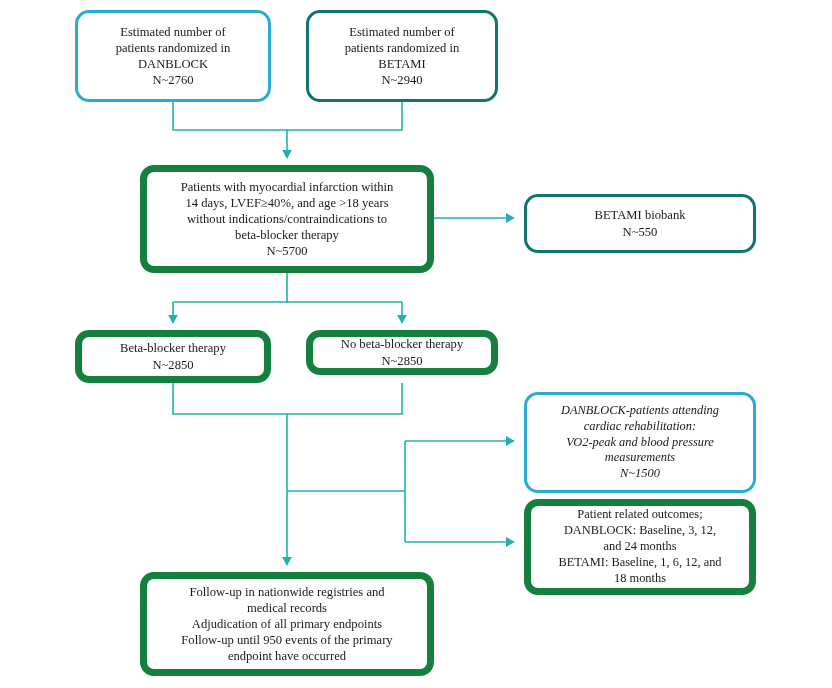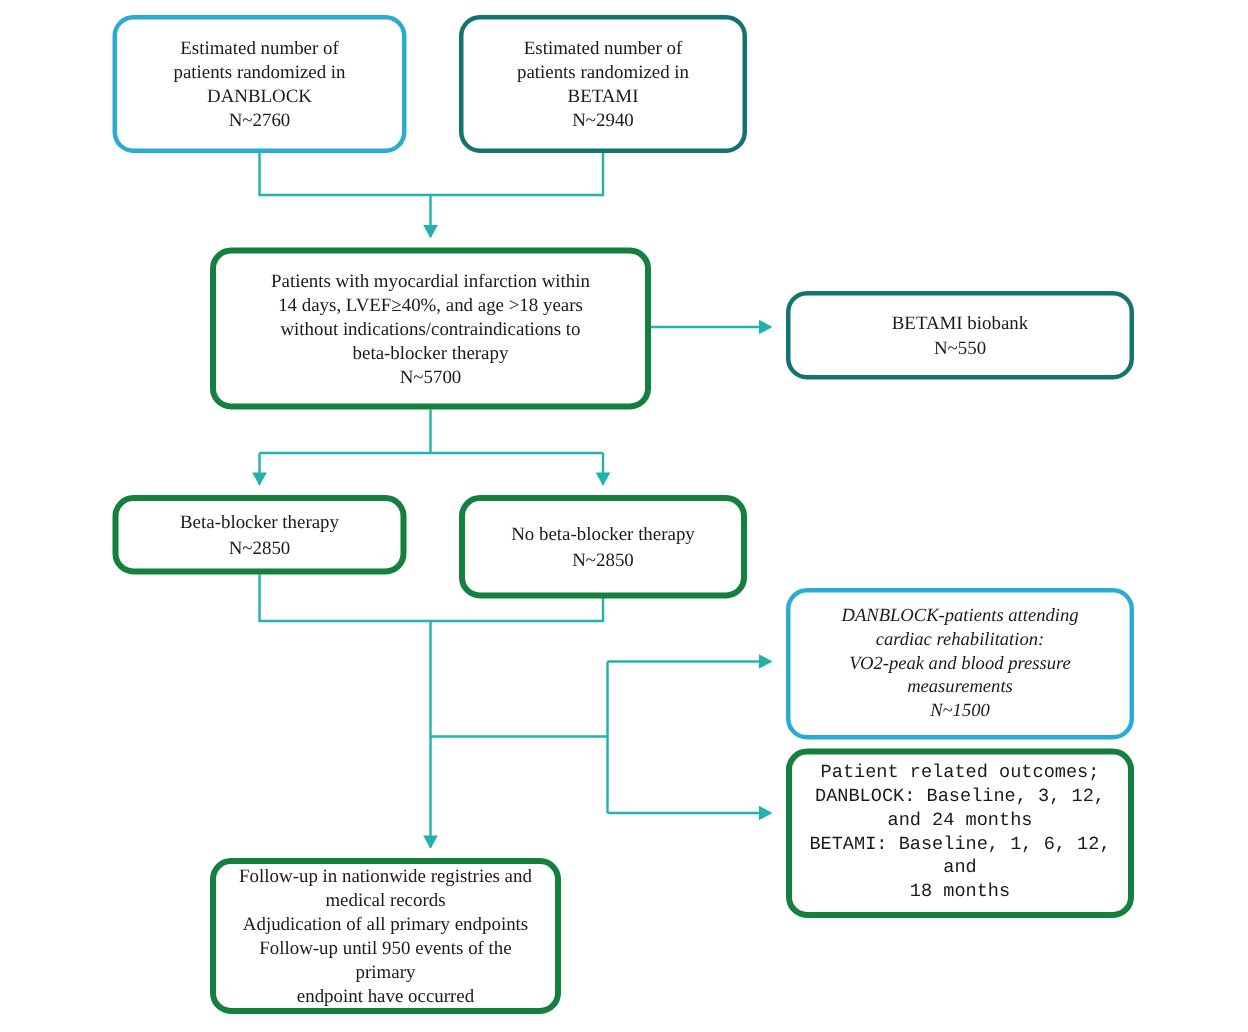--- a/index.html
+++ b/index.html
@@ -5,31 +5,31 @@
   html,body{margin:0;padding:0;background:#ffffff;}
   body{width:832px;height:688px;position:relative;overflow:hidden;
        font-family:"Liberation Serif","DejaVu Serif",serif;color:#1a1a1a;}
   #canvas{position:absolute;left:0;top:0;width:832px;height:688px;}
   svg.lines{position:absolute;left:0;top:0;width:832px;height:688px;pointer-events:none;}
   .node{position:absolute;box-sizing:border-box;background:#ffffff;
         border-radius:14px;display:flex;align-items:center;justify-content:center;
         text-align:center;line-height:1.28;}
   .node .txt{padding:2px 8px;white-space:pre-line;}
   .b-cyan{border:3px solid #29ABD4;}
-  .b-teal{border:4px solid #15803d;}
+  .b-teal{border:7px solid #15803d;}
   .b-dteal{border:3px solid #13736E;}
   #n-danblock{left:75px;top:10px;width:196px;height:92px;font-size:12.6px;}
   #n-betami{left:306px;top:10px;width:192px;height:92px;font-size:12.6px;}
   #n-eligible{left:140px;top:165px;width:294px;height:108px;font-size:12.6px;}
   #n-biobank{left:524px;top:194px;width:232px;height:59px;font-size:12.6px;}
   #n-bb-yes{left:75px;top:330px;width:196px;height:53px;font-size:12.6px;}
-  #n-bb-no{left:306px;top:330px;width:192px;height:69px;font-size:12.6px;}
+  #n-bb-no{left:306px;top:330px;width:192px;height:45px;font-size:12.6px;}
   #n-rehab{left:524px;top:392px;width:232px;height:101px;font-size:12.4px;font-style:italic;}
-  #n-pro{left:524px;top:499px;width:232px;height:113px;font-size:12.4px;font-family:Liberation Mono, monospace;}
-  #n-followup{left:140px;top:572px;width:234px;height:104px;font-size:12.6px;}
+  #n-pro{left:524px;top:499px;width:232px;height:96px;font-size:12.4px;}
+  #n-followup{left:140px;top:572px;width:294px;height:104px;font-size:12.6px;}
 </style>
 </head>
 <body>
 
 <div id="canvas">
 
   <svg class="lines" viewBox="0 0 832 688">
     <defs>
       <marker id="arrowDown" markerWidth="11" markerHeight="11" refX="5.5" refY="9.2" orient="0" markerUnits="userSpaceOnUse">
         <path d="M0.6,1.2 L10.4,1.2 L5.5,10 Z" fill="#21B2AE"></path>

